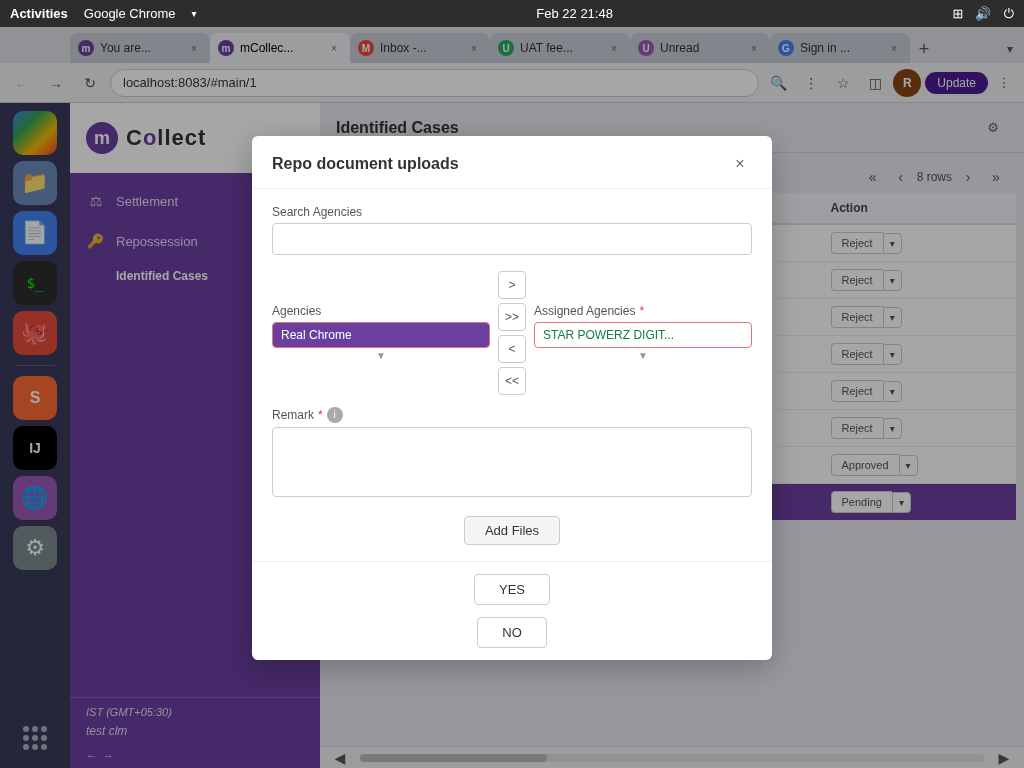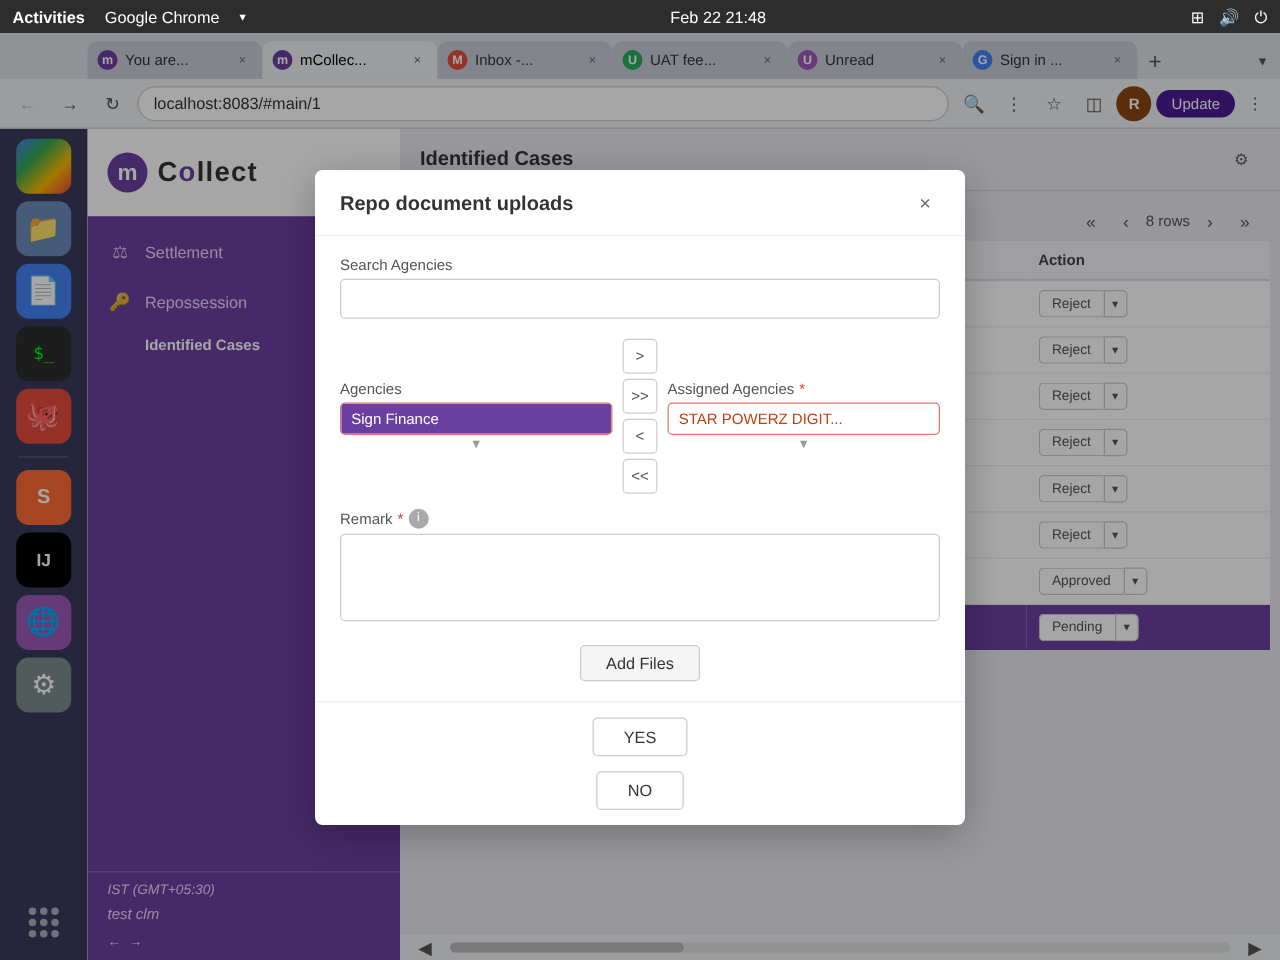--- a/index.html
+++ b/index.html
@@ -111,21 +111,21 @@
 
     .form-group { margin-bottom: 16px; }
     .form-label { font-size: 12px; color: #555; margin-bottom: 4px; display: flex; align-items: center; gap: 4px; }
     .required-star { color: #e53935; }
     .form-input { width: 100%; height: 32px; border: 1px solid #ccc; border-radius: 4px; padding: 0 8px; font-size: 13px; color: #333; outline: none; }
 
     .transfer-row { display: flex; align-items: center; gap: 8px; }
     .transfer-list-container { flex: 1; display: flex; flex-direction: column; }
     .transfer-list-label { font-size: 12px; color: #555; margin-bottom: 4px; display: flex; align-items: center; gap: 4px; }
     .transfer-list { flex: 1; border: 1px solid #e57373; border-radius: 4px; height: 130px; overflow-y: auto; background: #fff; }
-    .transfer-list-item { padding: 5px 8px; cursor: pointer; font-size: 12px; color: #c2410c; }
+    .transfer-list-item { padding: 5px 8px; cursor: pointer; font-size: 12px; color: #15803d; }
     .transfer-list-item.selected { background: #6b3fa0; color: #fff; }
 
     .transfer-controls { display: flex; flex-direction: column; gap: 4px; justify-content: center; }
     .transfer-btn { width: 28px; height: 28px; border: 1px solid #ccc; border-radius: 4px; background: #fff; cursor: pointer; display: flex; align-items: center; justify-content: center; font-size: 12px; color: #555; }
 
     .remark-textarea { width: 100%; height: 70px; border: 1px solid #ccc; border-radius: 4px; padding: 8px; font-size: 13px; resize: none; font-family: inherit; outline: none; }
     .info-icon { display: inline-flex; width: 16px; height: 16px; border-radius: 50%; background: #aaa; color: #fff; font-size: 10px; align-items: center; justify-content: center; cursor: help; }
 
     .add-files-btn { display: block; margin: 8px auto 0; padding: 6px 20px; background: #f5f5f5; border: 1px solid #ccc; border-radius: 4px; font-size: 13px; color: #333; cursor: pointer; }
 
@@ -462,21 +462,21 @@
         </div>
         <input type="text" class="form-input" value="" style="">
       </div>
 
       <div class="transfer-row">
         <div class="transfer-list-container">
           <div class="transfer-list-label">
             <span>Agencies</span>
           </div>
           <div class="transfer-list">
-            <div class="transfer-list-item selected">Sign Finance</div>
+            <div class="transfer-list-item selected">Real Chrome</div>
           </div>
 
           <div style="text-align:center;font-size:10px;color:#999;margin-top:2px;">▼</div>
         </div>
 
         <div class="transfer-controls">
           <button class="transfer-btn">&gt;</button>
           <button class="transfer-btn">&gt;&gt;</button>
           <button class="transfer-btn">&lt;</button>
           <button class="transfer-btn">&lt;&lt;</button>

